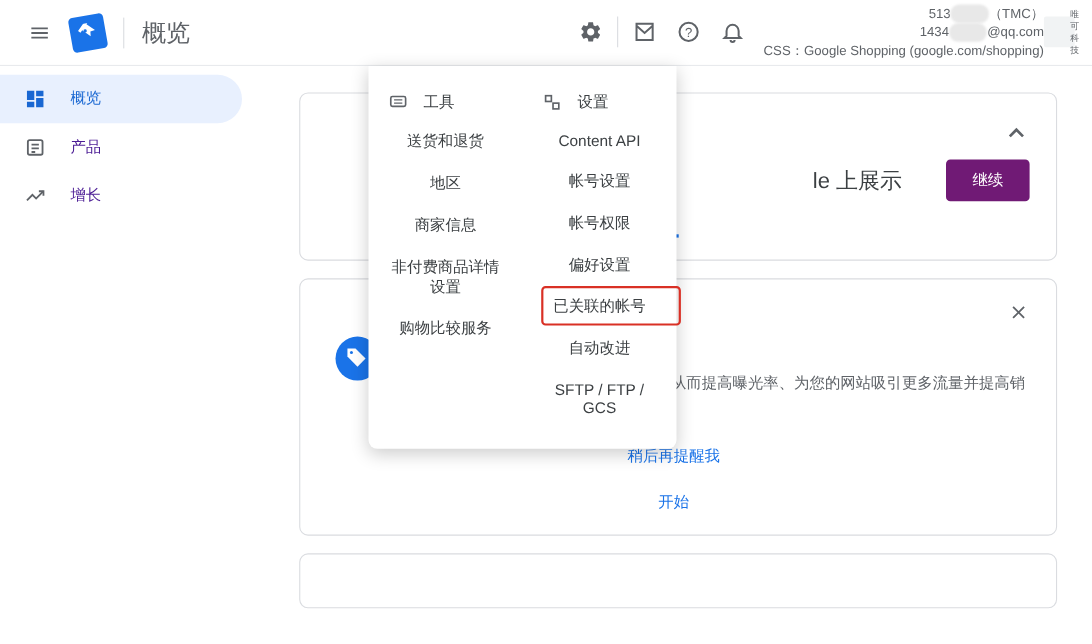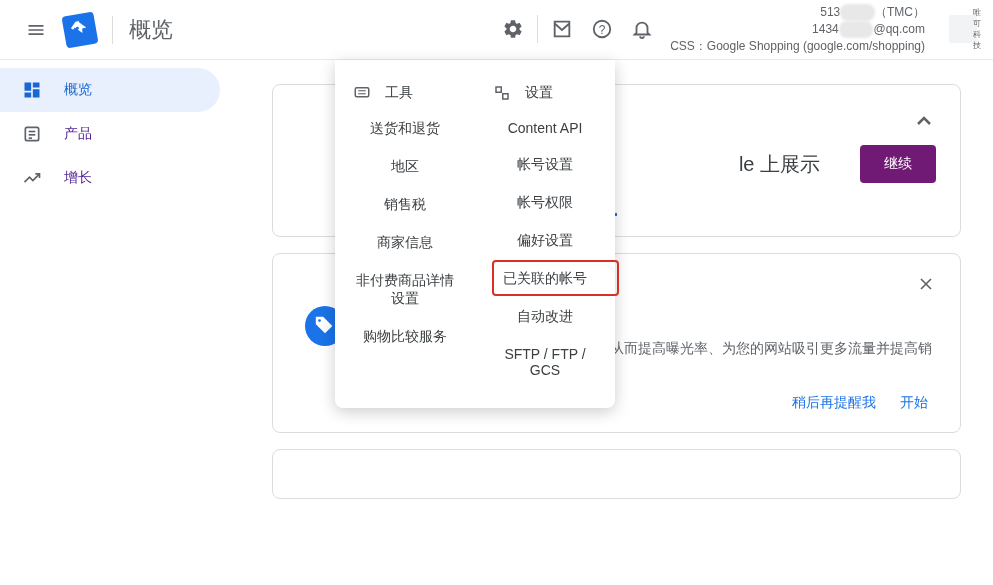--- a/index.html
+++ b/index.html
@@ -8,21 +8,21 @@
     .header { display: flex; align-items: center; height: 60px; padding: 0 16px; border-bottom: 1px solid #e8eaed; position: relative; }
     .menu-btn { width: 40px; height: 40px; display: flex; align-items: center; justify-content: center; cursor: pointer; border-radius: 50%; }
     .logo-tag { width: 32px; height: 32px; background: #1a73e8; border-radius: 4px; display: flex; align-items: center; justify-content: center; margin-left: 8px; transform: rotate(-10deg); }
     .divider-v { width: 1px; height: 28px; background: #dadce0; margin: 0 16px; }
     .header-title { font-size: 22px; color: #5f6368; }
     .header-right { margin-left: auto; display: flex; align-items: center; }
     .icon-btn { width: 40px; height: 40px; display: flex; align-items: center; justify-content: center; cursor: pointer; border-radius: 50%; color: #5f6368; }
     .divider-v2 { width: 1px; height: 28px; background: #dadce0; margin: 0 4px; }
     .account-info { text-align: right; font-size: 12px; color: #5f6368; line-height: 1.4; margin-left: 8px; }
     .account-info a { color: #5f6368; text-decoration: none; }
-    .partner-logo { width: 28px; height: 28px; margin-left: 24px; background: #f1f3f4; border-radius: 2px; display: flex; align-items: center; justify-content: center; font-size: 8px; color: #5f6368; padding-left: 28px;}
+    .partner-logo { width: 28px; height: 28px; margin-left: 0; background: #f1f3f4; border-radius: 2px; display: flex; align-items: center; justify-content: center; font-size: 8px; color: #5f6368; padding-left: 28px;}
     .blur-badge { display: inline-block; background: #e8e8e8; color: #e8e8e8; border-radius: 8px; padding: 0 4px; filter: blur(1px); }
     
     .container { display: flex; height: calc(100% - 60px); }
     .sidebar { width: 240px; padding-top: 8px; }
     .nav-item { display: flex; align-items: center; height: 44px; padding: 0 20px; cursor: pointer; border-radius: 0 22px 22px 0; margin-right: 20px; color: #4c1d95; font-size: 14px; }
     .nav-item.active { background: #e8f0fe; color: #1967d2; }
     .nav-icon { width: 24px; height: 24px; margin-right: 20px; display: flex; align-items: center; justify-content: center; }
     
     .main { flex: 1; padding: 24px 32px; background: #fff; position: relative; }
     .card { background: #fff; border: 1px solid #dadce0; border-radius: 8px; margin-bottom: 16px; position: relative; }
@@ -33,21 +33,21 @@
     .progress-bar { width: 120px; height: 3px; background: #1a73e8; margin-top: 30px; margin-left: 200px;}
     
     .card2 { padding: 20px 24px; }
     .card2-title-row { display: flex; align-items: center; justify-content: flex-end; }
     .close-btn { cursor: pointer; color: #5f6368; }
     .card2-body { display: flex; align-items: flex-start; margin-top: 12px; }
     .ad-avatar { width: 40px; height: 40px; border-radius: 50%; background: #1a73e8; display: flex; align-items: center; justify-content: center; margin-right: 16px; flex-shrink: 0; margin-left: 8px; }
     .ad-content h3 { font-size: 15px; font-weight: 500; color: #3c4043; margin-bottom: 12px; }
     .ad-content p { font-size: 14px; color: #5f6368; line-height: 1.6; }
     .link-blue { color: #1a73e8; cursor: pointer; }
-    .card2-actions { display: flex; justify-content: flex-end; gap: 24px; margin-top: 12px; padding-right: 8px;}
+    .card2-actions { display: flex; justify-content: flex-end; gap: 24px; margin-top: 24px; padding-right: 8px; flex-direction: column;}
     .text-btn { color: #1a73e8; background: none; border: none; font-size: 14px; cursor: pointer; font-weight: 500; }
     
     .card3 { height: 50px; border: 1px solid #dadce0; border-radius: 8px; }
     
     .menu-overlay { position: absolute; top: 60px; left: 335px; width: 280px; background: #fff; border-radius: 0 0 8px 8px; box-shadow: 0 4px 16px rgba(0,0,0,0.2); display: flex; z-index: 100; padding: 8px 0 12px; }
     .menu-col { flex: 1; padding: 8px 0; }
     .menu-header { display: flex; align-items: center; padding: 8px 18px; font-size: 14px; color: #3c4043; font-weight: 500; }
     .menu-header-icon { margin-right: 14px; display: flex; }
     .menu-item { padding: 10px 18px; cursor: pointer; font-size: 14px; color: #3c4043; text-align: center; }
     .highlight-box { position: absolute; border: 2.5px solid #d93025; border-radius: 4px; pointer-events: none; top: 260px; left: 492px; width: 127px; height: 36px; z-index: 200; }
@@ -190,21 +190,20 @@
           <svg width="18" height="18" viewBox="0 0 24 24">
             <rect x="3" y="5" width="18" height="12" rx="2" fill="none" stroke="#5f6368" stroke-width="2"></rect>
             <line x1="7" y1="9" x2="17" y2="9" stroke="#5f6368" stroke-width="1.5"></line>
             <line x1="7" y1="13" x2="17" y2="13" stroke="#5f6368" stroke-width="1.5"></line>
           </svg>
         </span>
       <span>工具</span>
     </div>
     <div class="menu-item">送货和退货</div>
     <div class="menu-item">地区</div>
-    <div class="menu-item">销售税</div>
     <div class="menu-item">商家信息</div>
     <div class="menu-item">非付费商品详情设置</div>
     <div class="menu-item">购物比较服务</div>
   </div>
   <div class="menu-col">
     <div class="menu-header">
       <span class="menu-header-icon">
           <svg width="18" height="18" viewBox="0 0 24 24">
             <rect x="4" y="4" width="7" height="7" fill="none" stroke="#5f6368" stroke-width="2"></rect>
             <rect x="13" y="13" width="7" height="7" fill="none" stroke="#5f6368" stroke-width="2"></rect>

